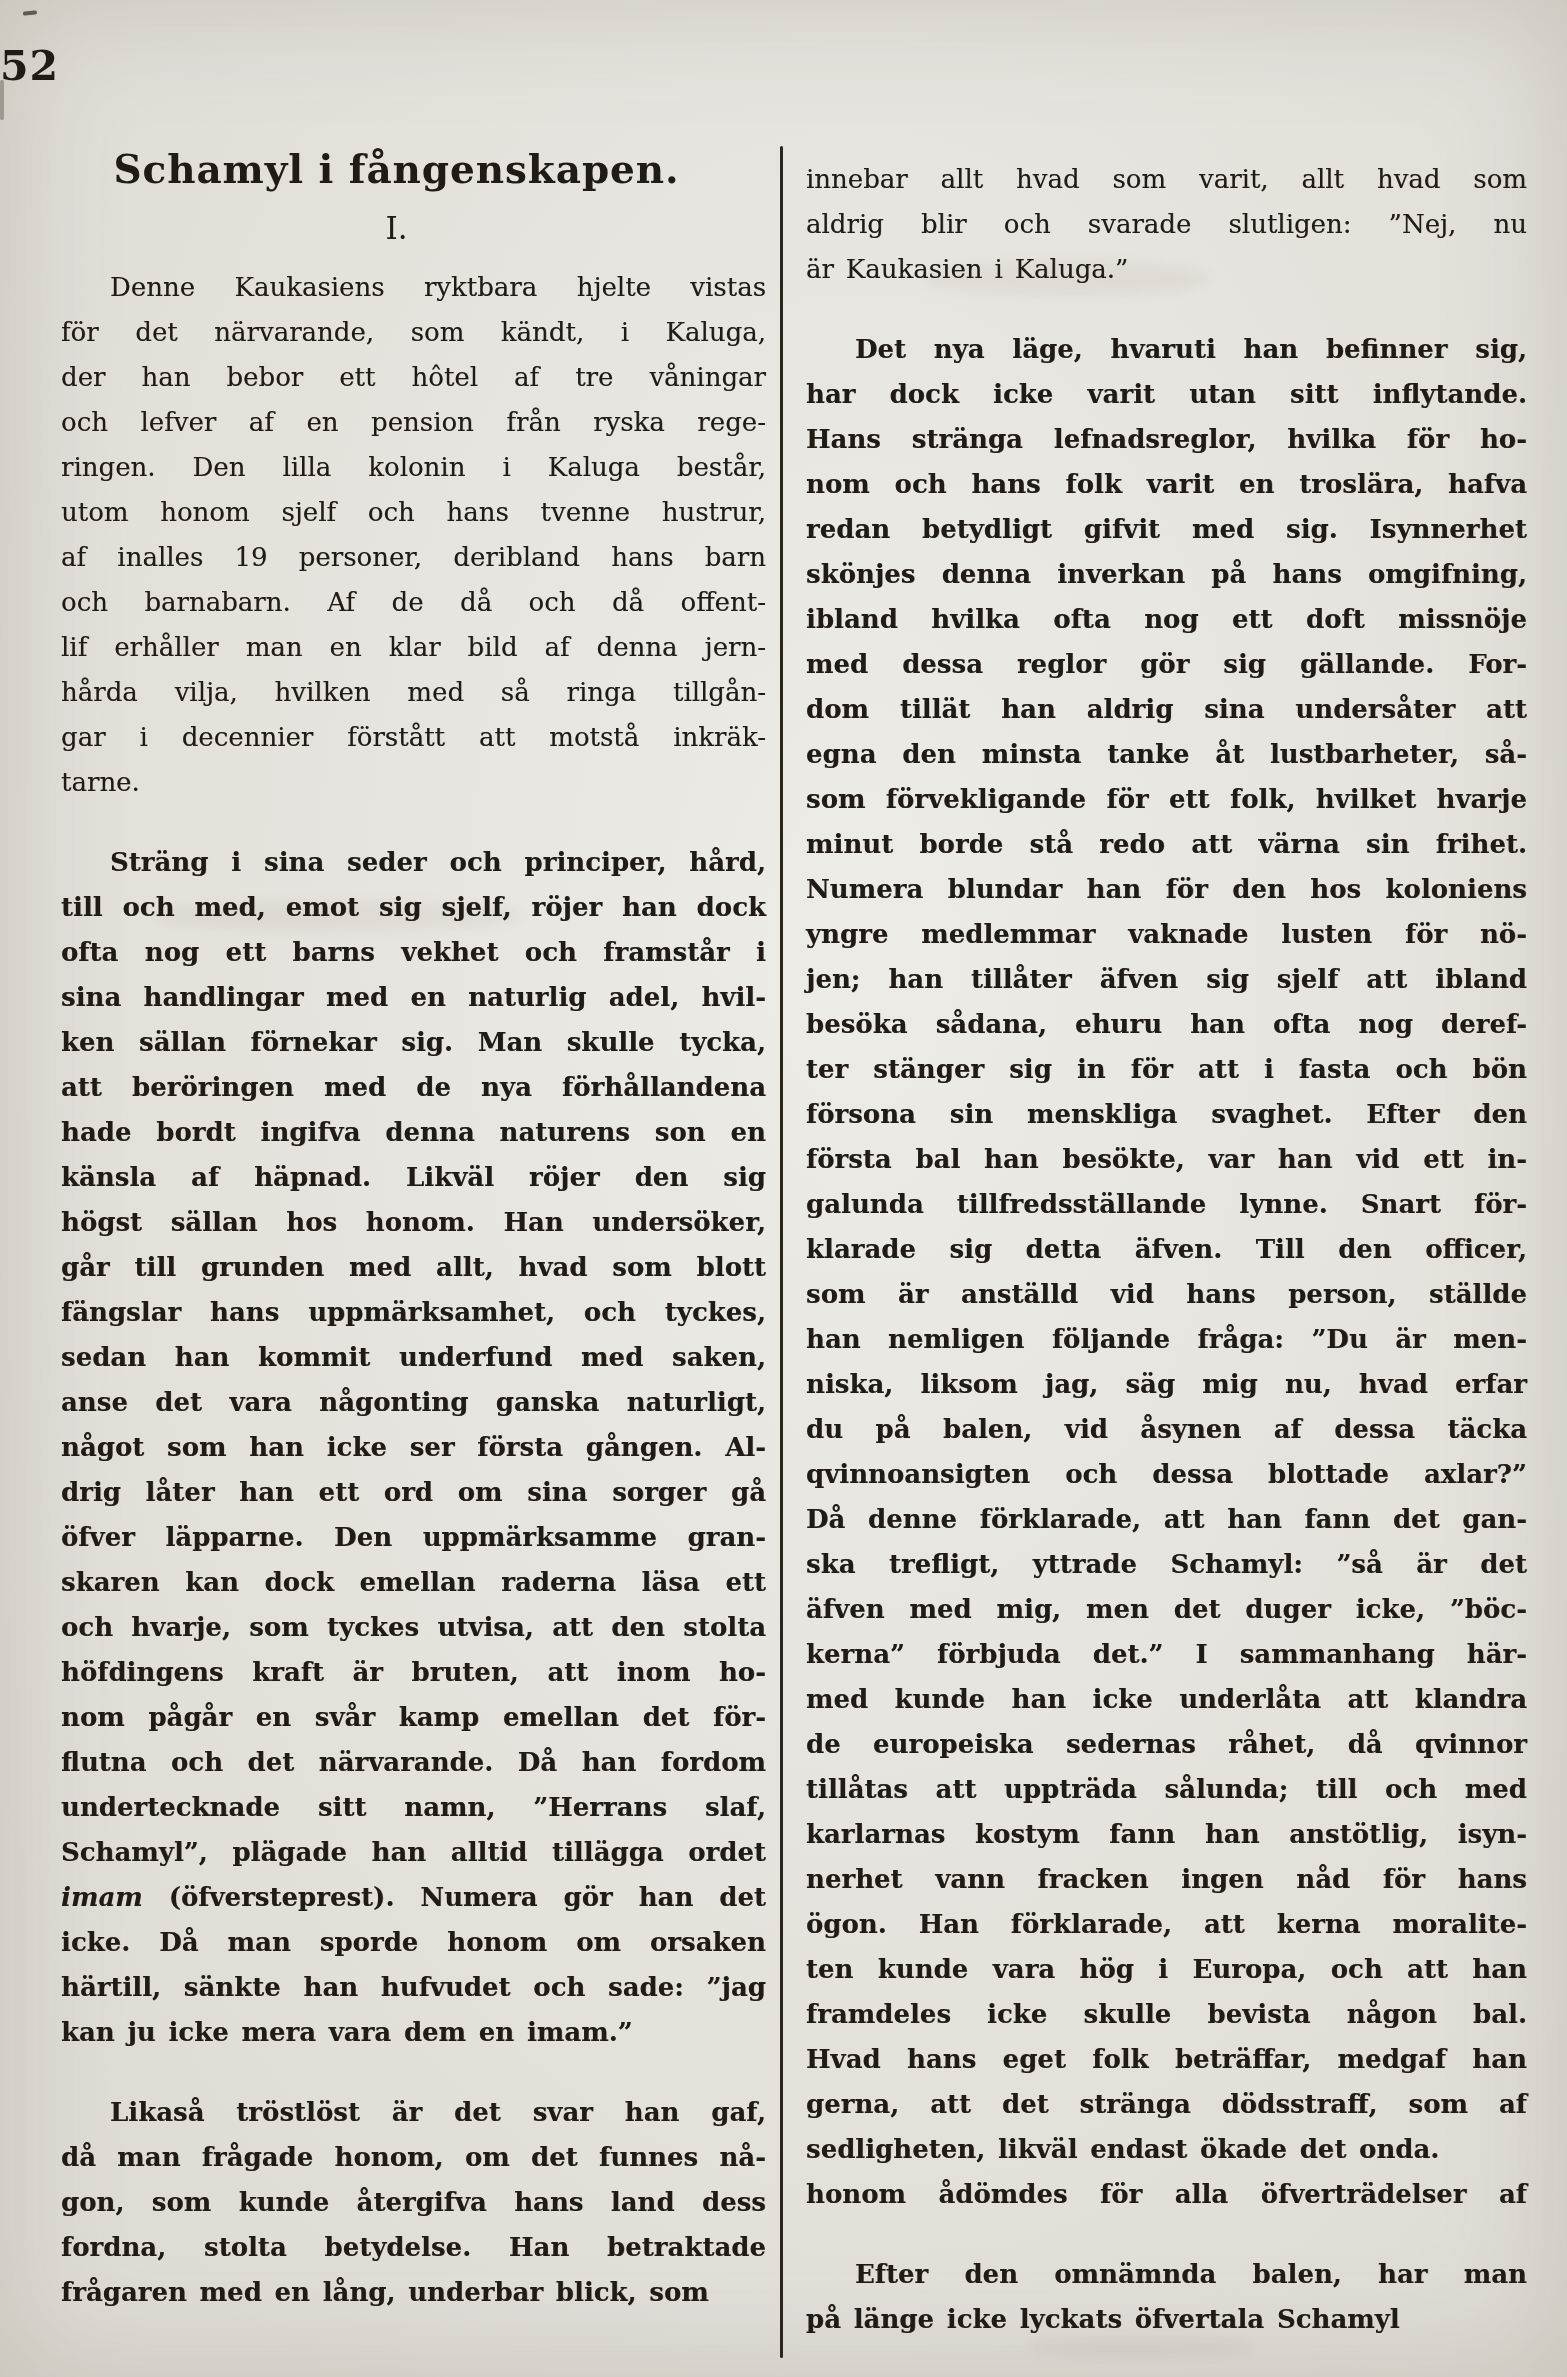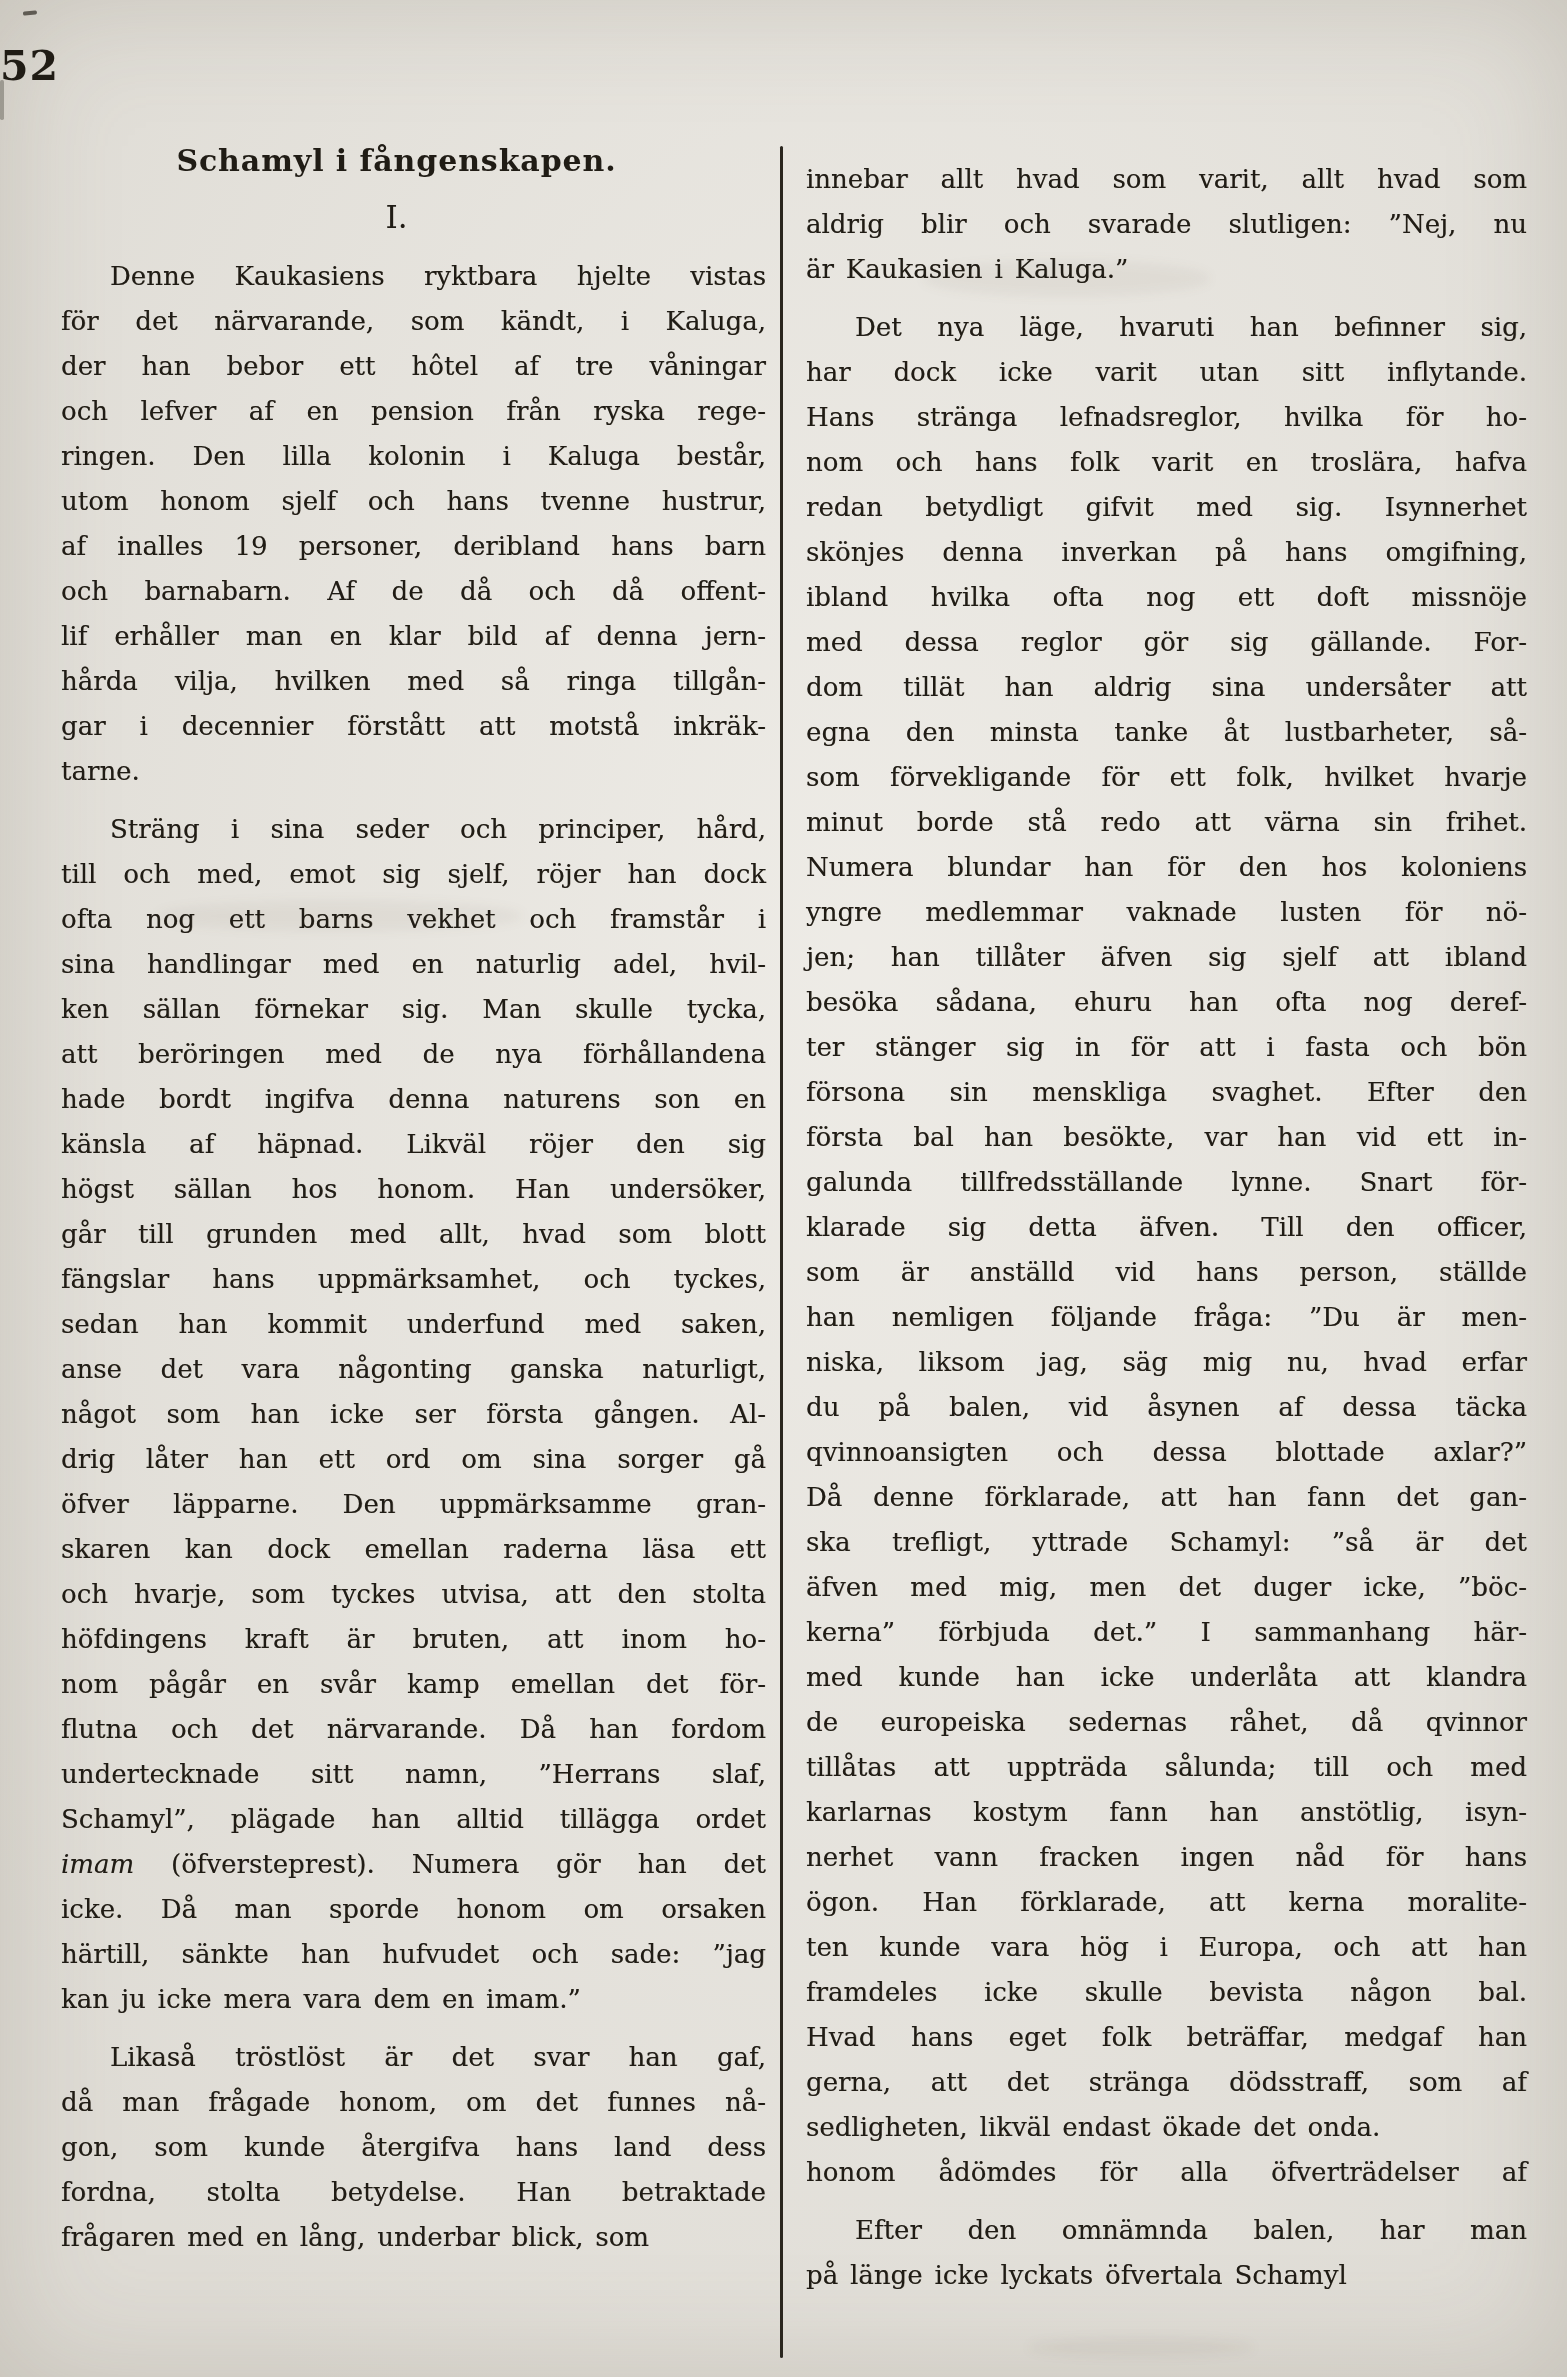--- a/index.html
+++ b/index.html
@@ -27,31 +27,31 @@
     position: absolute; left: 780px; top: 146px;
     width: 2.6px; height: 2212px;
     background: var(--divider, #2a261e);
     border-radius: 1.7px;
   }
   .col { position: absolute; }
   .col-left  { left: 61px;  top: 135px; width: 705px; }
   .col-right { left: 806px; top: 146px; width: 721px; }
   .head-wrap { width: 671px; }
   .title {
-    margin: 0; text-align: center;
-    font-size: 30px; font-weight: bold; letter-spacing: 0.9px;
+    margin: 8px; text-align: center;
+    font-size: 39px; font-weight: bold; letter-spacing: 0.9px;
     line-height: 52px;
   }
   .section {
     margin: 5.2px 0 0 0; text-align: center;
     font-size: 31px; line-height: 51px;
   }
   .bodytext { margin-top: 10.5px; }
   .para { margin: 0; }
-  .para + .para { margin-top: 13px; }
+  .para + .para { margin-top: 35px; font-weight: bold; }
   .line {
     font-size: 26px; line-height: 45px;
     word-spacing: 0.14em;
     text-align: justify;
     text-align-last: justify;
     text-justify: inter-word;
     white-space: normal;
     text-shadow: 0.3px 0.3px 0.4px rgba(40,32,18,0.45);
   }
   .line.lastline { text-align-last: left; }

